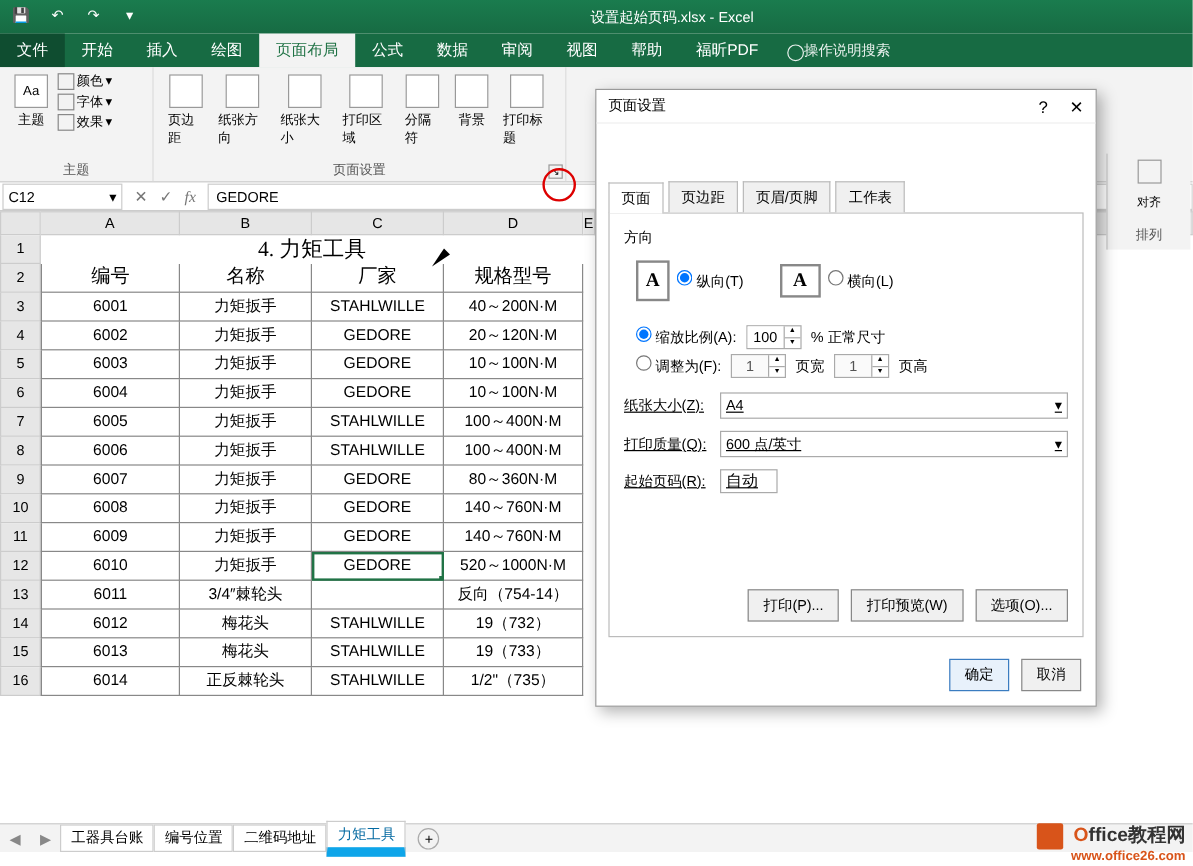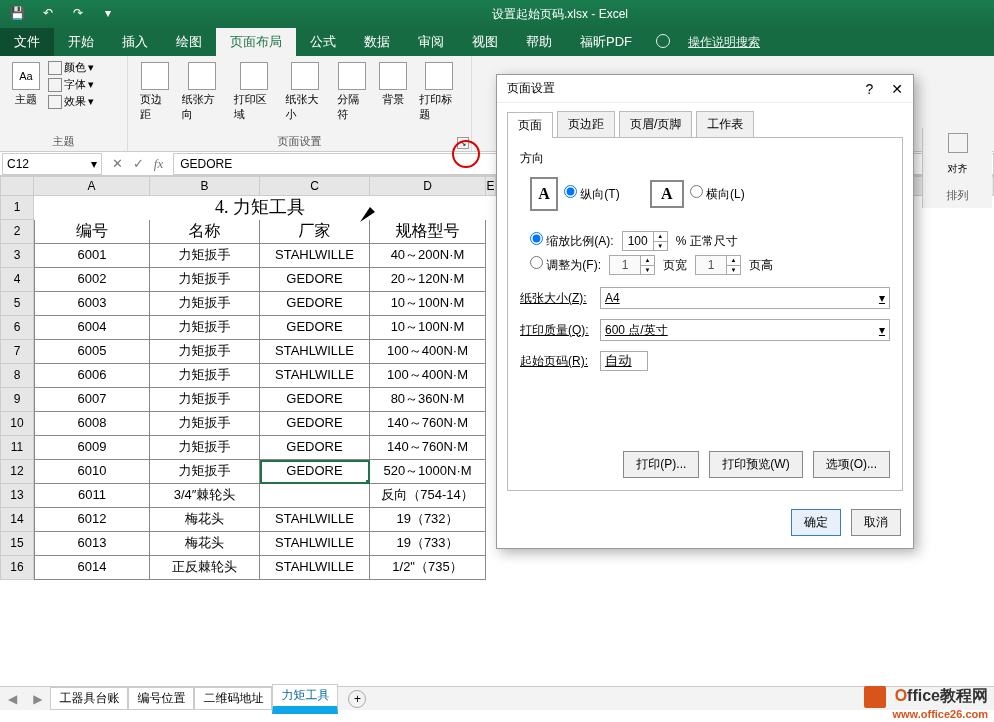--- a/index.html
+++ b/index.html
@@ -9,21 +9,21 @@
 .titlebar { height: 28px; background: linear-gradient(180deg,#1a7c4e,#176b43); display: flex; align-items: center; color: #fff; }
 .qat { display: flex; gap: 14px; padding: 0 10px; align-items: center; }
 .qat-icon { width: 16px; height: 16px; display: inline-block; text-align: center; }
 .win-title { flex: 1; text-align: center; font-size: 12px; }
 
 
 .ribbon-tabs { height: 28px; background: #176b43; display: flex; align-items: center; color: #fff; }
 .tab { padding: 0 14px; height: 28px; line-height: 28px; font-size: 13px; cursor: pointer; }
 .tab.file { background: #0f4d30; }
 .tab.active { background: #f3f3f3; color: #217346; }
-.tell-me { display: flex; align-items: flex-start; gap: 18px; margin-left: 10px; opacity: .9; text-decoration: underline; }
+.tell-me { display: flex; align-items: flex-end; gap: 0; margin-left: 10px; opacity: .9; }
 .bulb { width: 14px; height: 14px; border: 1px solid #fff; border-radius: 50%; display: inline-block; }
 
 
 .ribbon { height: 96px; background: #f3f3f3; border-bottom: 1px solid #ccc; display: flex; position: relative; }
 .group { border-right: 1px solid #dcdcdc; padding: 4px 8px 2px; display: flex; flex-direction: column; justify-content: space-between; position: relative; }
 .group-title { text-align: center; font-size: 11px; color: #555; padding-top: 2px; }
 .group-body { display: flex; align-items: flex-start; gap: 4px; }
 .btn-v { display: flex; flex-direction: column; align-items: center; gap: 2px; font-size: 11px; padding: 2px 4px; cursor: pointer; }
 .btn-v .ico { width: 28px; height: 28px; border: 1px solid #999; background: #fff; display: flex; align-items: center; justify-content: center; }
 .small-stack { display: flex; flex-direction: column; gap: 2px; font-size: 11px; }
@@ -73,21 +73,21 @@
 .watermark .t { color: #333; }
 .watermark .u { color: #d8541a; font-size: 11px; display: block; text-align: right; }
 .wm-icon { display: inline-block; width: 22px; height: 22px; background: #d8541a; border-radius: 2px; vertical-align: middle; margin-right: 4px; }
 
 
 .dialog { position: absolute; left: 496px; top: 74px; width: 418px; background: #fff; border: 1px solid #999; box-shadow: 4px 4px 12px rgba(0,0,0,.3); z-index: 10; }
 .dlg-title { height: 28px; display: flex; align-items: center; justify-content: space-between; padding: 0 10px; font-size: 12px; border-bottom: 1px solid #eee; }
 .dlg-ctrl { display: flex; gap: 18px; font-size: 14px; }
 .dlg-ctrl span { cursor: pointer; }
 .dlg-tabs { display: flex; gap: 4px; padding: 8px 10px 0; }
-.dlg-tab { border: 1px solid #bbb; border-bottom: none; padding: 4px 10px; background: #f0f0f0; font-size: 12px; cursor: pointer; }
+.dlg-tab { border: 1px solid #bbb; border-bottom: none; padding: 4px 10px; background: #f0f0f0; font-size: 12px; cursor: pointer; margin-top: 40px; }
 .dlg-tab.active { background: #fff; position: relative; top: 1px; }
 .dlg-body { border: 1px solid #bbb; margin: 0 10px 10px; padding: 12px; font-size: 12px; }
 .fs { margin-bottom: 12px; }
 .fs-label { font-size: 12px; margin-bottom: 6px; }
 .orient-row { display: flex; align-items: center; gap: 30px; padding: 4px 0 8px 10px; }
 .orient-opt { display: flex; align-items: center; gap: 6px; }
 .page-icon { width: 28px; height: 34px; border: 2px solid #888; display: flex; align-items: center; justify-content: center; font-family: serif; font-weight: bold; font-size: 16px; }
 .page-icon.land { width: 34px; height: 28px; }
 .zoom-row { display: flex; align-items: center; gap: 8px; margin: 4px 0 4px 10px; }
 .spin { width: 46px; height: 20px; border: 1px solid #aaa; display: inline-flex; }
@@ -172,25 +172,25 @@
         <div class="btn-v">
           <span class="ico"></span>
           <span>页边距</span>
         </div>
         <div class="btn-v">
           <span class="ico"></span>
           <span>纸张方向</span>
         </div>
         <div class="btn-v">
           <span class="ico"></span>
+          <span>纸张大小</span>
+        </div>
+        <div class="btn-v">
+          <span class="ico"></span>
           <span>打印区域</span>
-        </div>
-        <div class="btn-v">
-          <span class="ico"></span>
-          <span>纸张大小</span>
         </div>
         <div class="btn-v">
           <span class="ico"></span>
           <span>分隔符</span>
         </div>
         <div class="btn-v">
           <span class="ico"></span>
           <span>背景</span>
         </div>
         <div class="btn-v">

